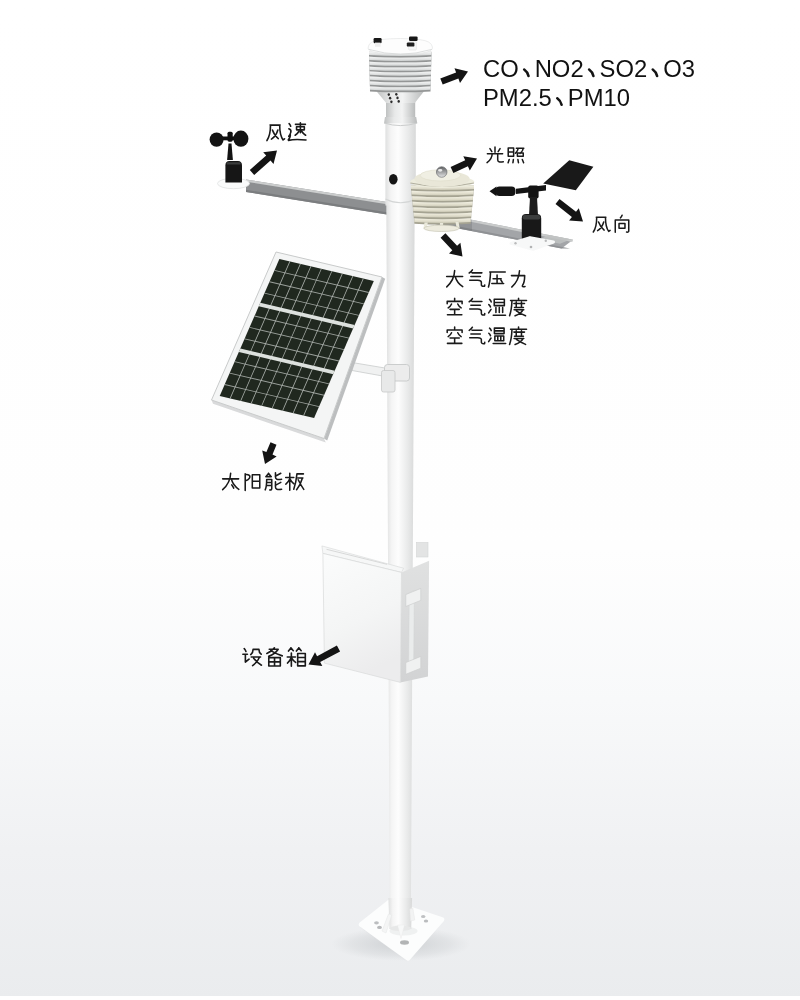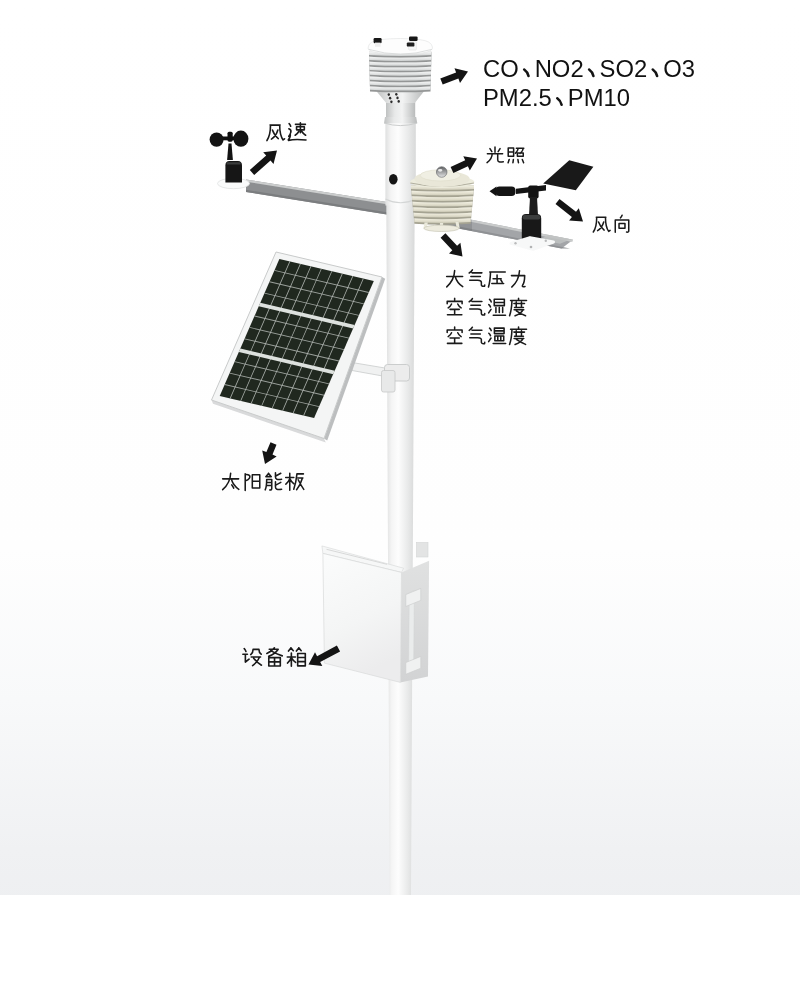--- a/index.html
+++ b/index.html
@@ -1,14 +1,14 @@
 <!DOCTYPE html>
 <html><head><meta charset="utf-8"><style>
 html,body{margin:0;padding:0;background:#fff}
-#stage{position:relative;width:800px;height:895px;overflow:hidden;font-family:"Liberation Sans",sans-serif}
+#stage{position:relative;width:800px;height:996px;overflow:hidden;font-family:"Liberation Sans",sans-serif}
 </style></head>
 <body>
 <div id="stage">
 <svg width="800" height="1000" viewBox="0 0 800 1000">
 
 <defs>
 <linearGradient id="cyl" x1="0" y1="0" x2="1" y2="0">
  <stop offset="0" stop-color="#dfe0e0"></stop>
           <stop offset="0.18" stop-color="#f4f4f4"></stop>
  <stop offset="0.42" stop-color="#fdfdfd"></stop>

